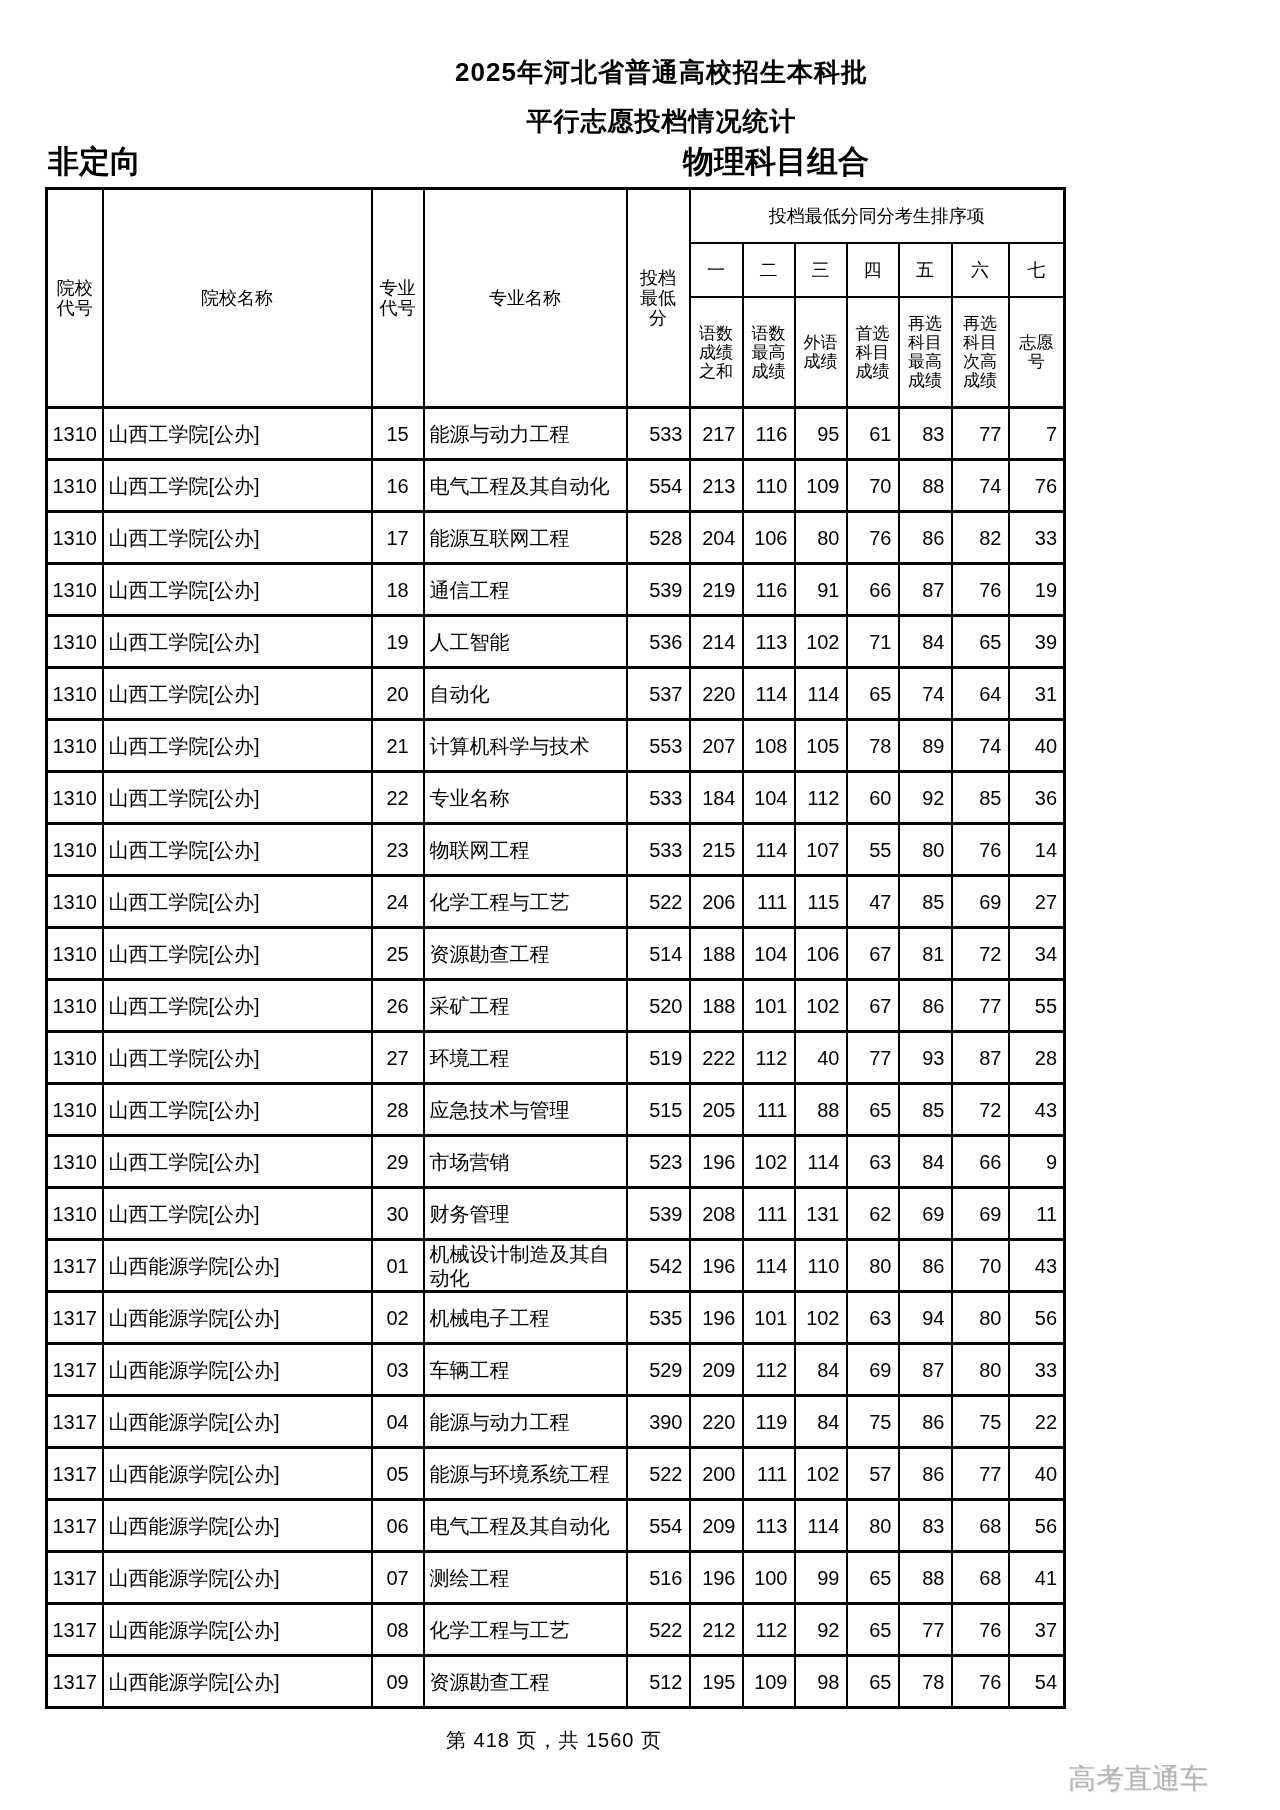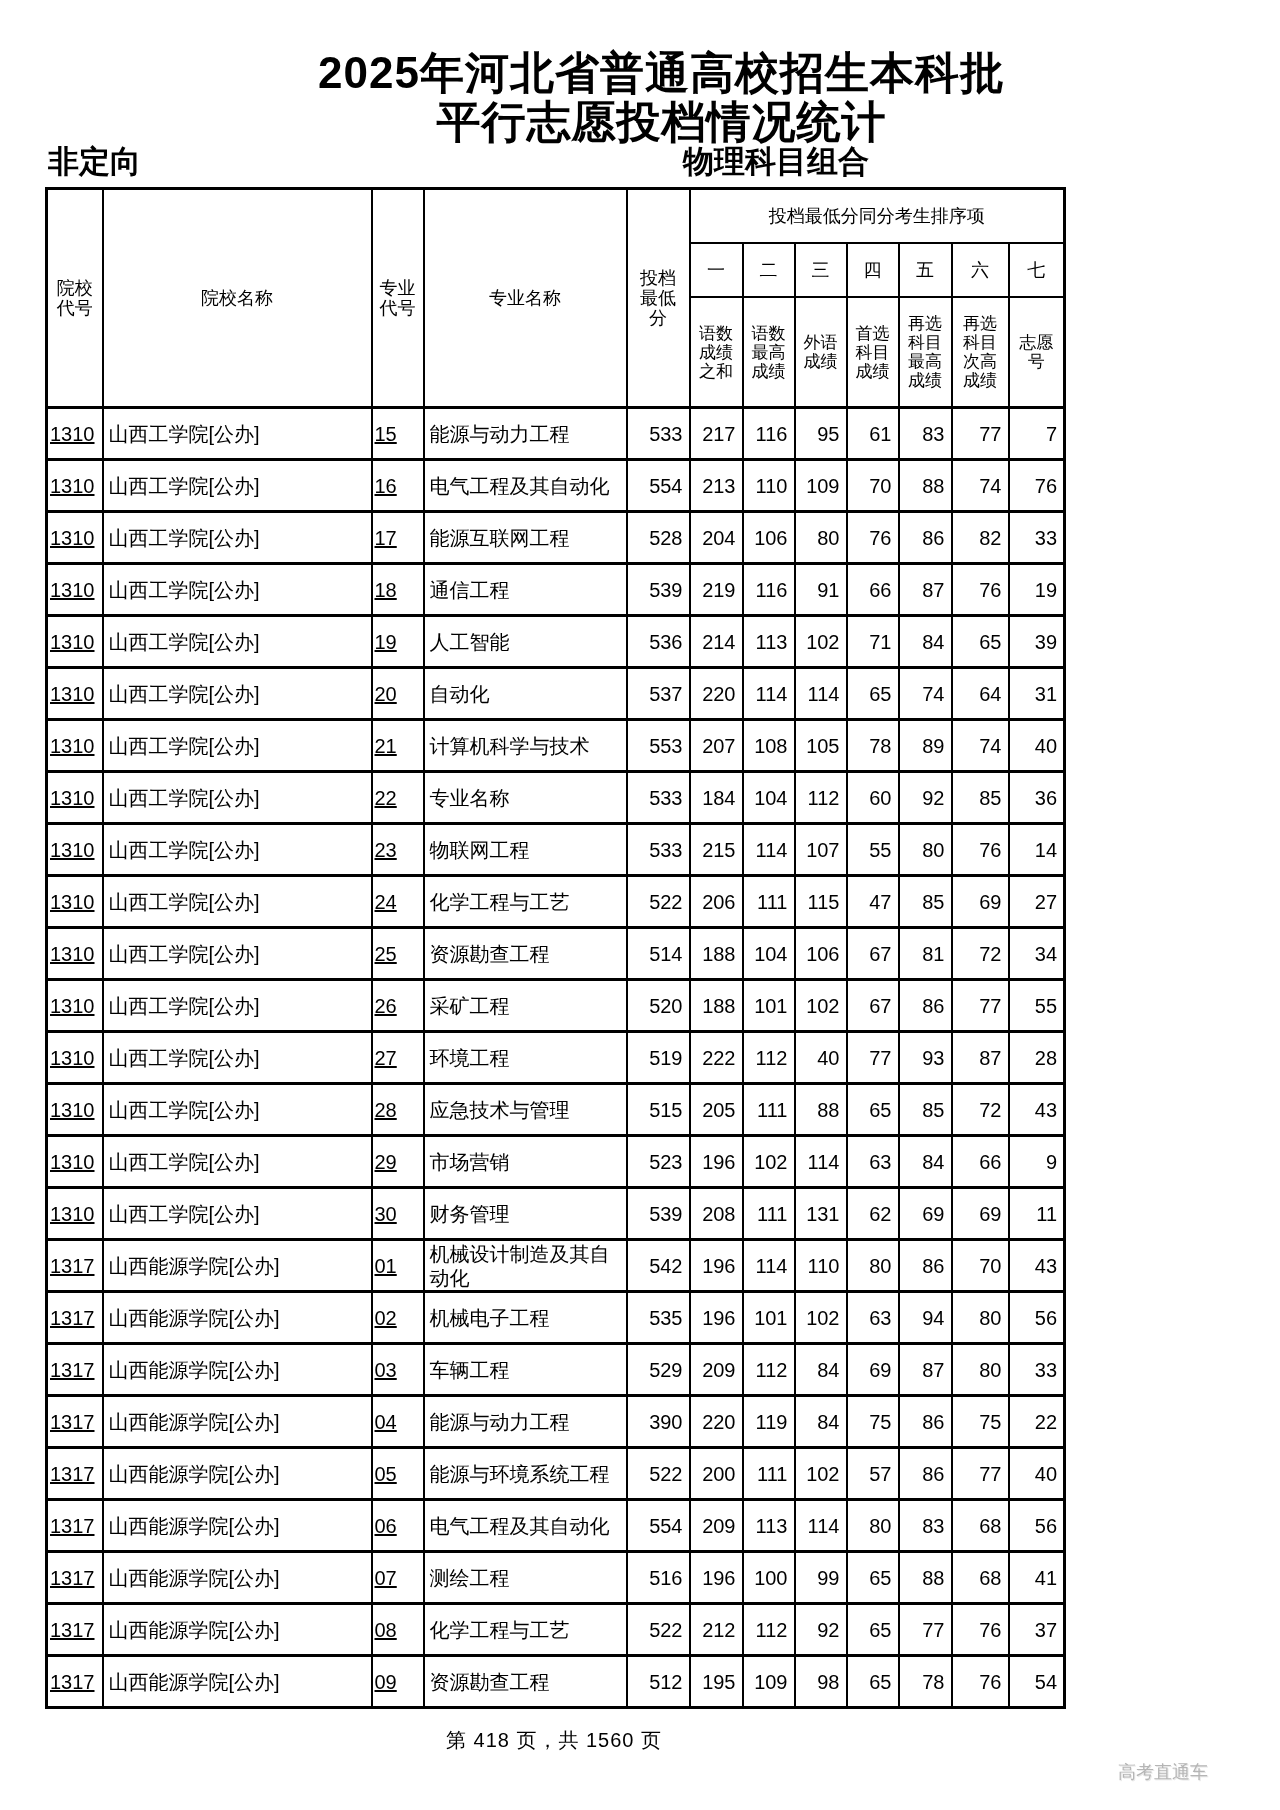--- a/index.html
+++ b/index.html
@@ -3,21 +3,21 @@
 <meta charset="utf-8">
 <style>
   html,body { margin:0; padding:0; }
   body {
     width:1280px; height:1810px;
     background:#ffffff; color:#000;
     font-family:"Liberation Sans","DejaVu Sans",sans-serif;
     position:relative; overflow:hidden;
   }
   .title-block { position:absolute; top:48px; left:0; width:1280px; text-align:center; }
-  .title-line { font-size:44px; font-weight:bold; line-height:49px; letter-spacing:1px;padding-left:43px; }
+  .title-line { font-size:26px; font-weight:bold; line-height:49px; letter-spacing:1px;padding-left:43px; }
 
   .label-left  { position:absolute; top:141px; left:48px;  font-size:31px; font-weight:bold; }
   .label-right { position:absolute; top:141px; left:683px; font-size:31px; font-weight:bold; }
 
   table.stats {
     position:absolute; top:187px; left:45px;
     width:1018px; table-layout:fixed;
     border-collapse:collapse; border:3px solid #000;
   }
   .stats th, .stats td { border:2px solid #000; overflow:hidden; }
@@ -30,30 +30,30 @@
   .stats thead tr.h-nums    { height:27px; }
   .stats thead tr.h-sub     { height:85px; }
   .stats thead tr.h-sub th  { font-size:17px;margin-top:32px; }
 
   .stats tbody td {
     border-top-width:3px; border-bottom-width:3px;
     font-size:20px; vertical-align:middle; padding:0 5px; line-height:1.2;
   }
   .stats tbody tr { height:52px; }
   .c-left   { text-align:left; }
-  .c-center { padding:0 2px !important;text-decoration:underline; }
+  .c-center { text-align:center; padding:0 2px !important; }
   .c-right  { text-align:right; padding-right:6px !important; }
 
   .page-footer {
     position:absolute; top:1727px; left:45px; width:1018px;
     text-align:center; font-size:20px; letter-spacing:1px;
   }
   .watermark {
     position:absolute; top:1760px; right:72px;
-    font-size:18px; color:#b5b5b5; text-shadow:1px 1px 0 #e9e9e9;
+    font-size:28px; color:#b5b5b5; text-shadow:1px 1px 0 #e9e9e9;
   }
 </style>
 </head>
 <body>
 
 <div class="title-block">
   <div class="title-line">2025年河北省普通高校招生本科批</div>
   <div class="title-line">平行志愿投档情况统计</div>
 </div>
 

